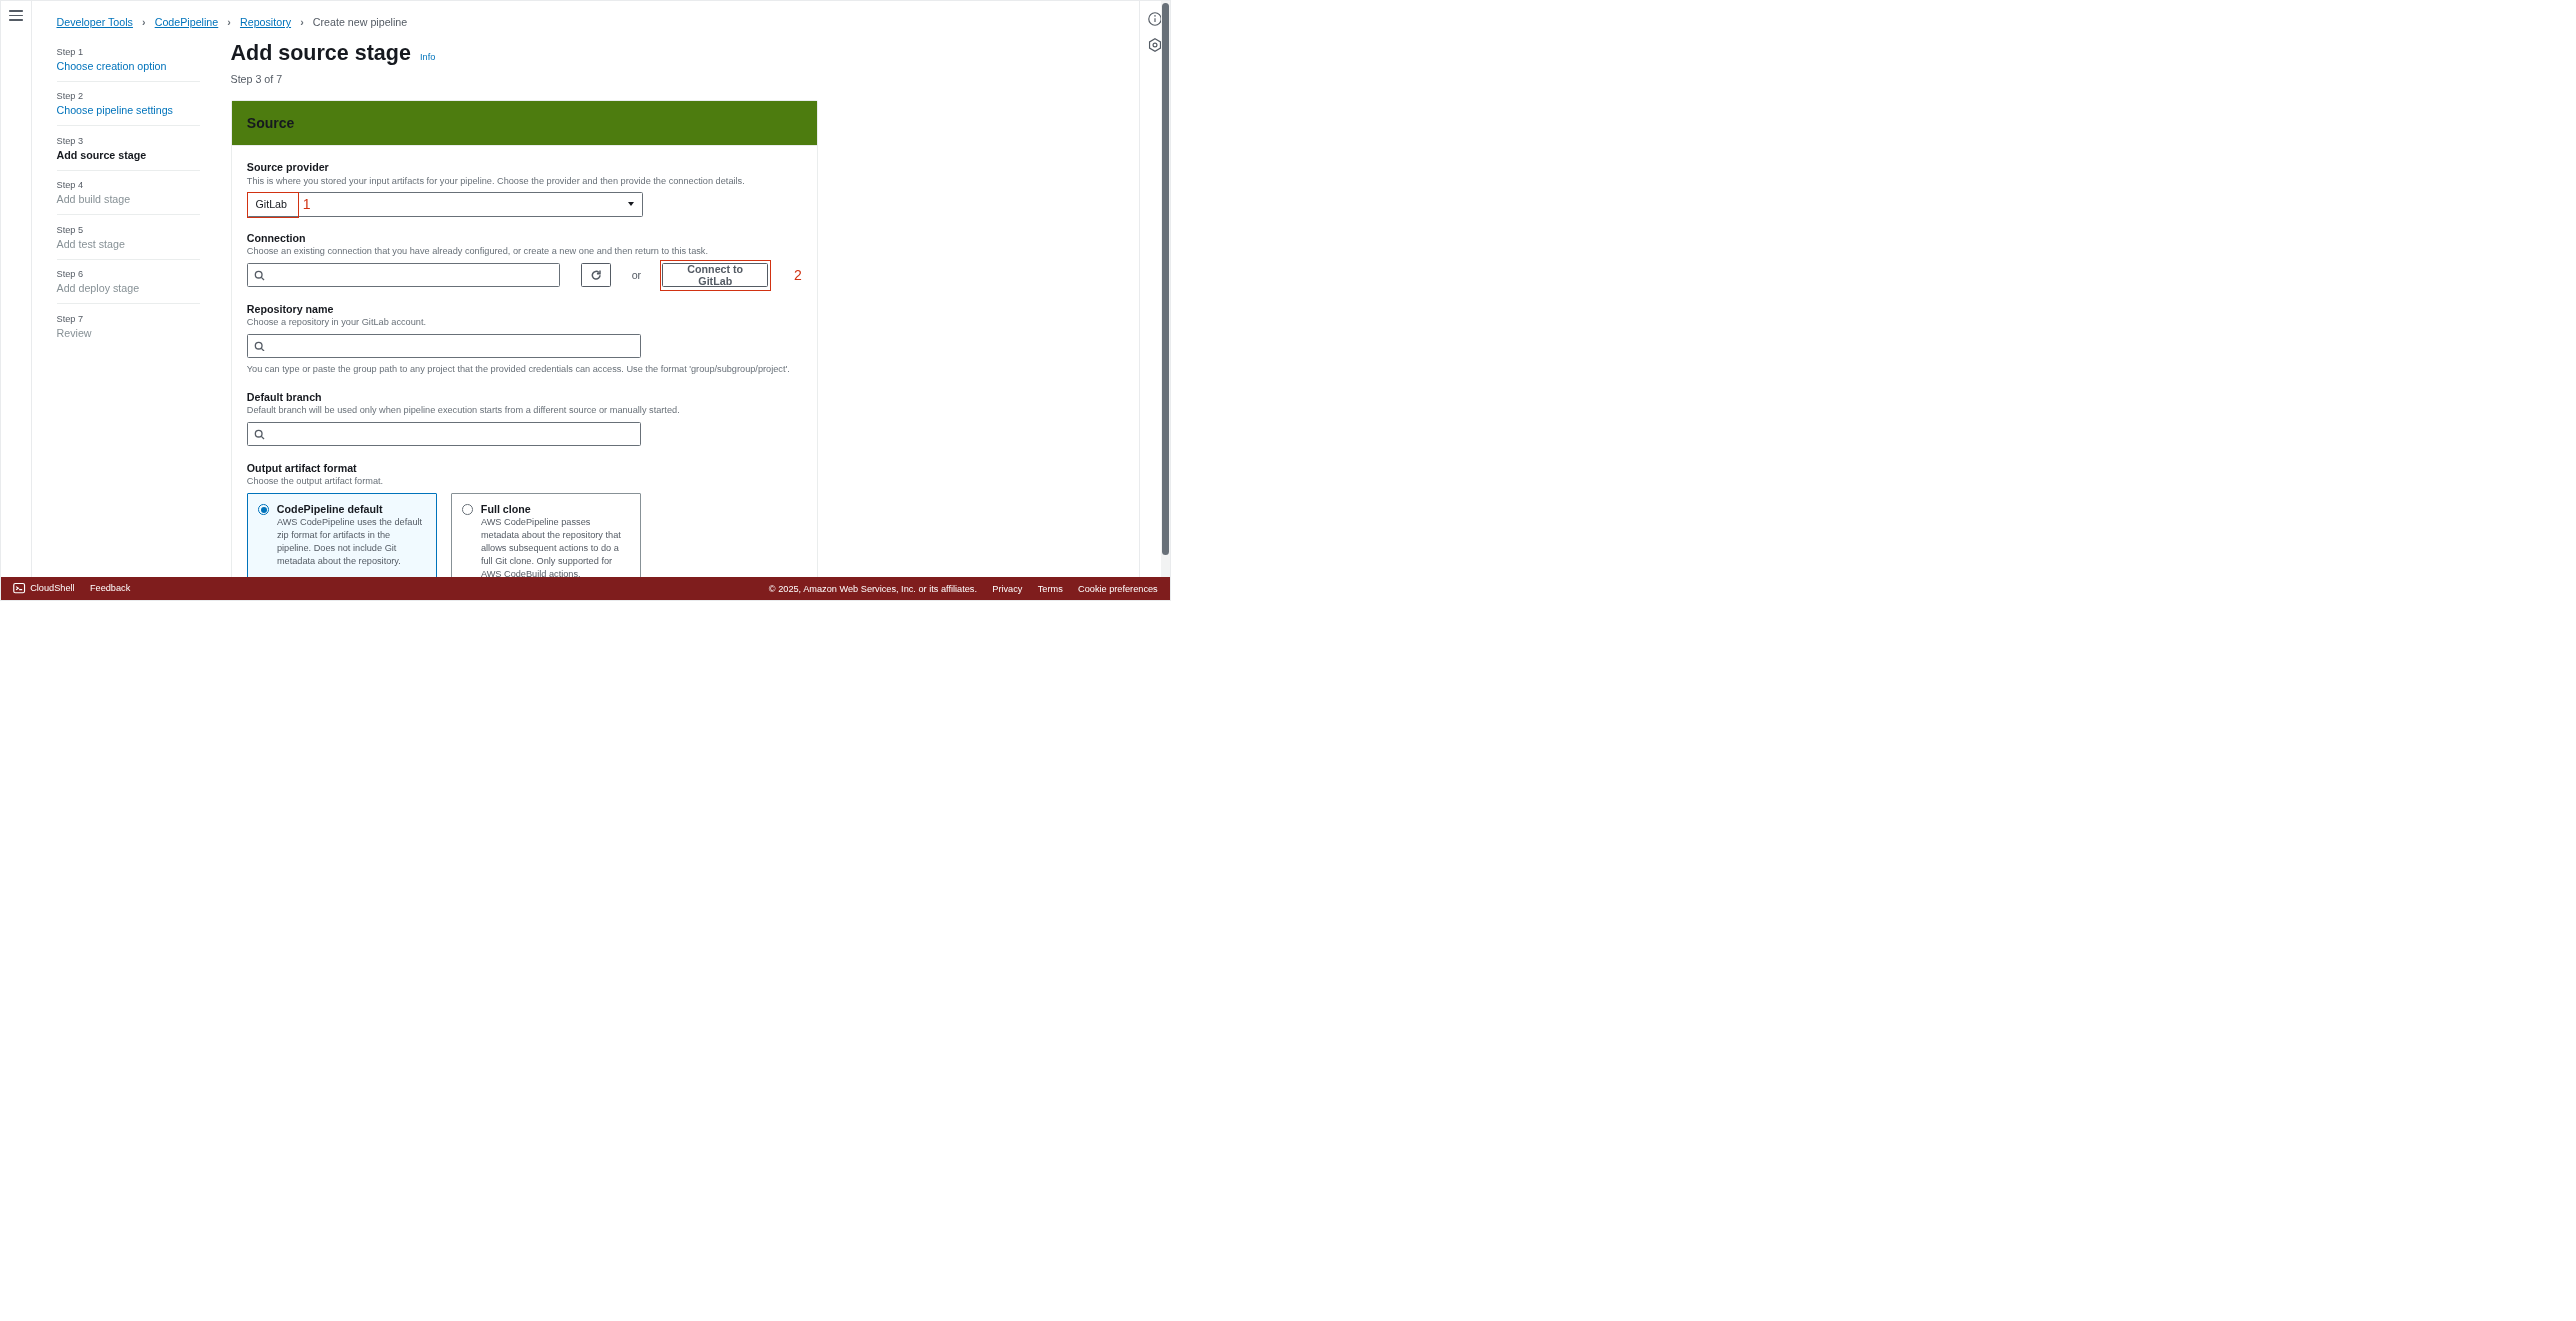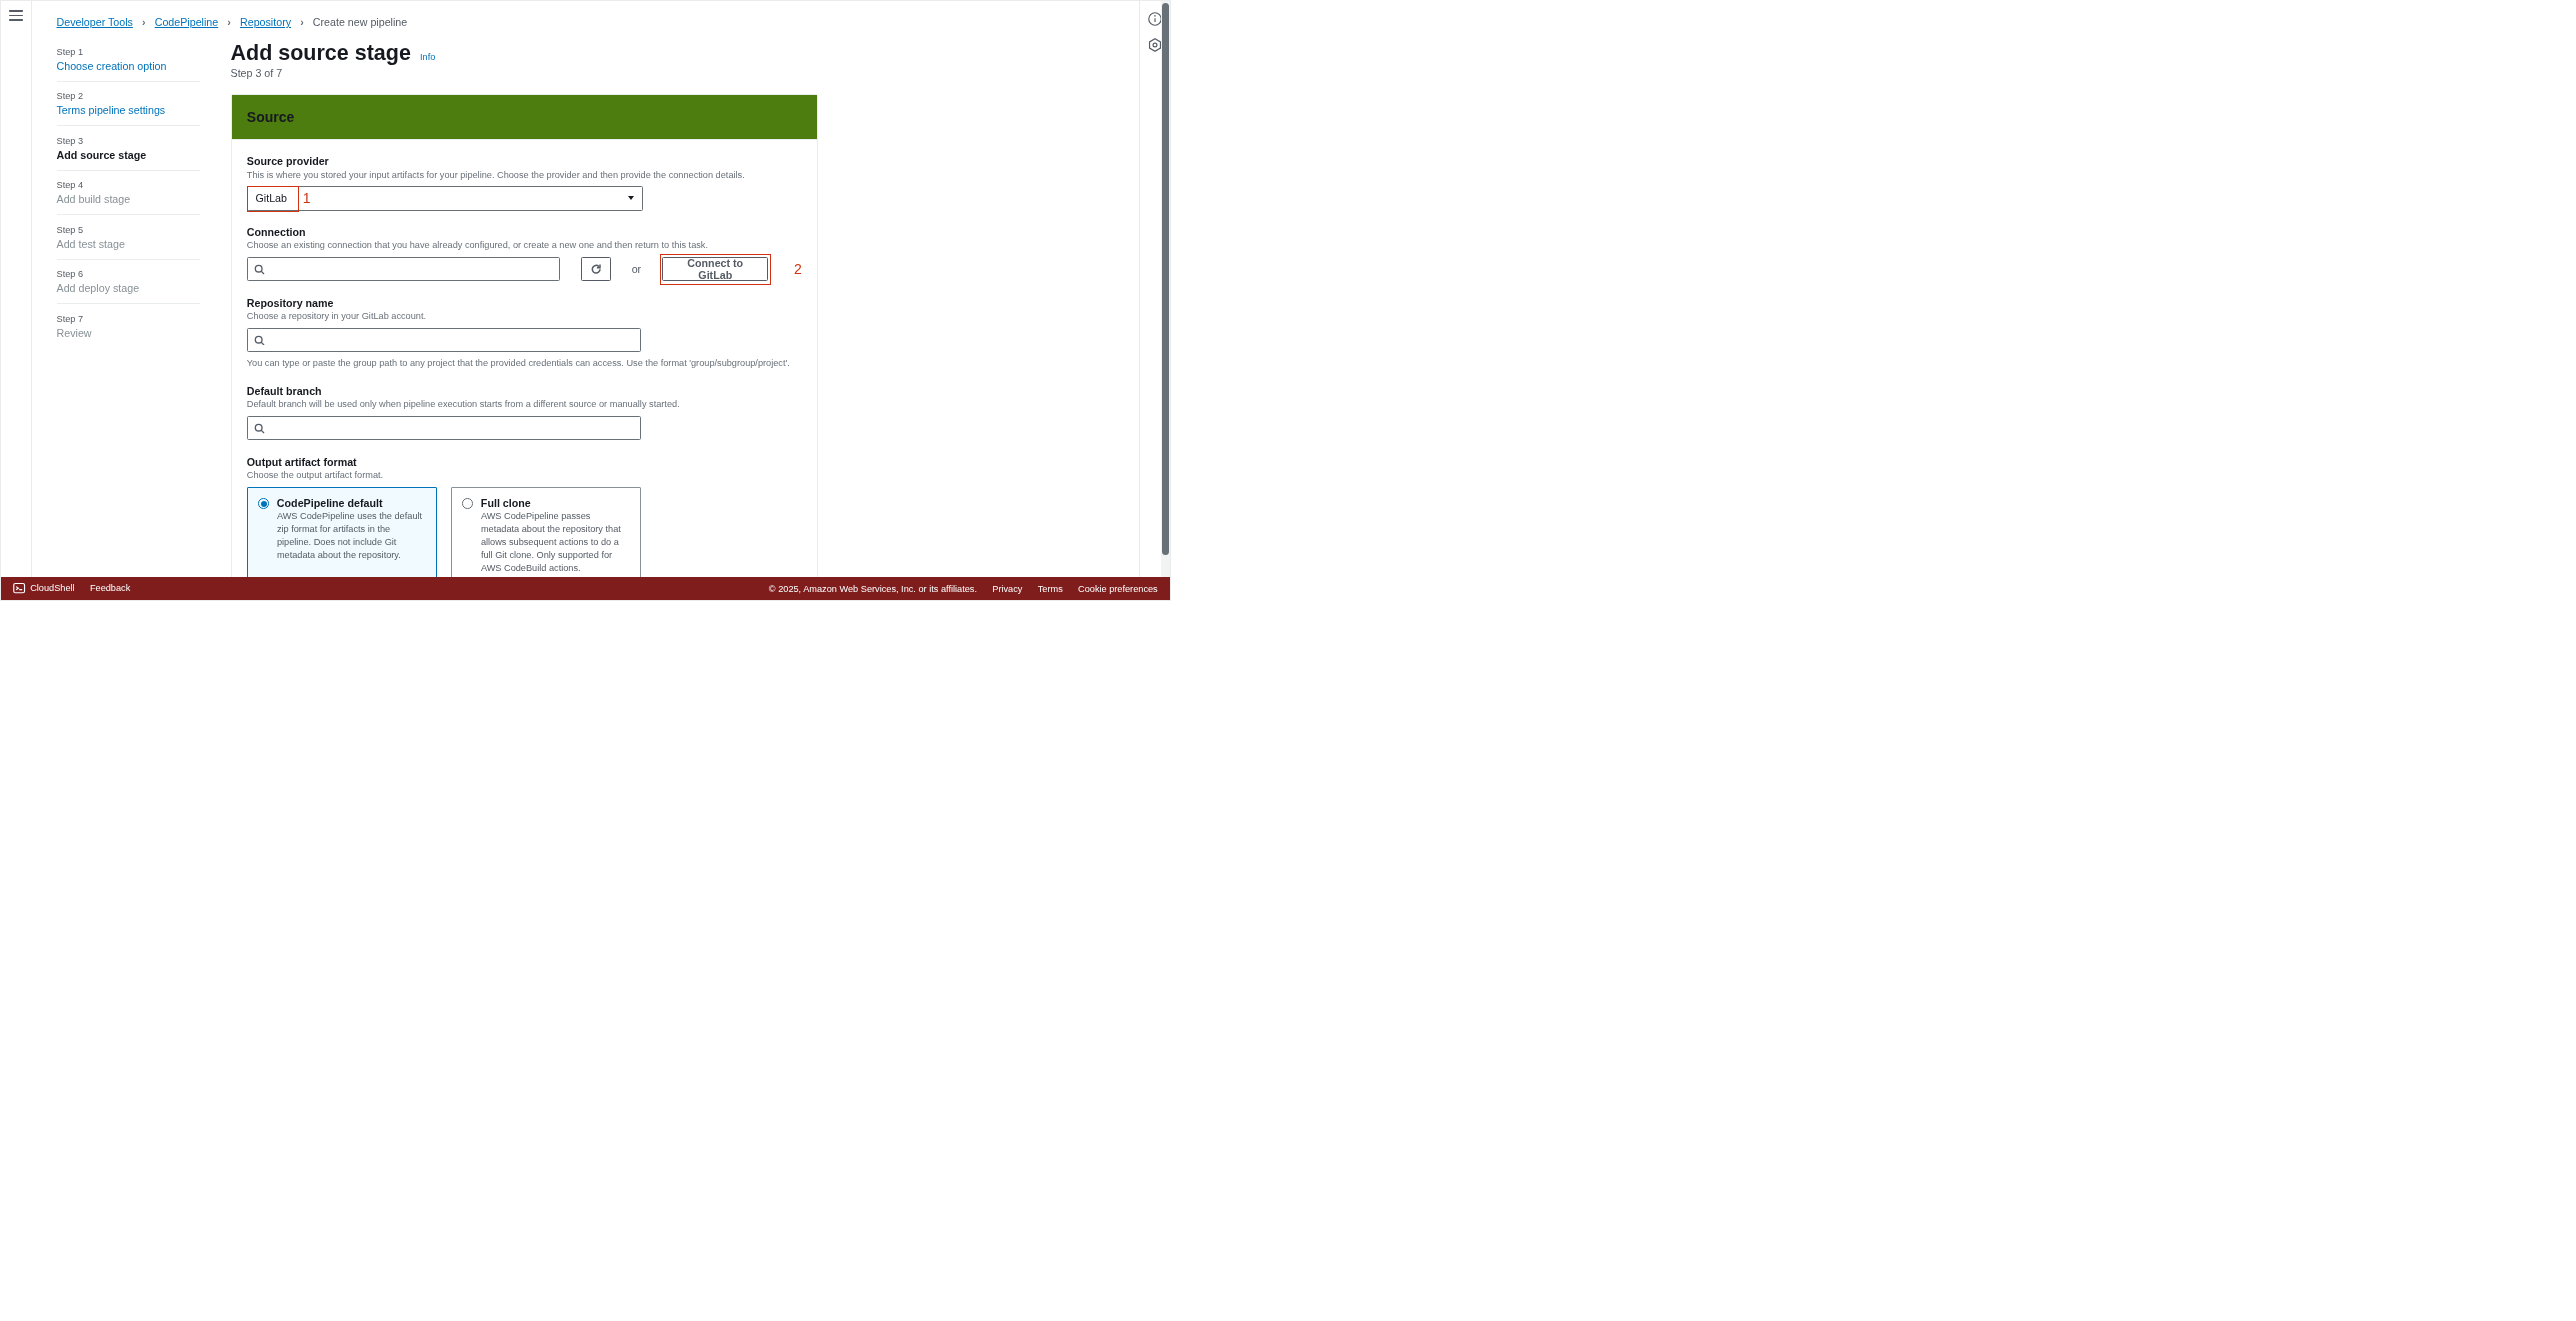--- a/index.html
+++ b/index.html
@@ -125,21 +125,21 @@
     }
     .page-header .info-link {
       color: #0073bb;
       font-size: 9.2px;
       cursor: pointer;
       margin-top: 36px;
     }
     .page-header .subtitle {
       color: #545b64;
       font-size: 10.7px;
-      margin-top: 1px;
+      margin-top: 7px;
     }
     .panel {
       border: 0.8px solid #eaeded;
       border-radius: 1.5px;
       background: #fff;
     }
     .panel-header {
       padding: 14px 15.3px;
       border-bottom: 0.8px solid #eaeded;
       background: #4d7c0f;
@@ -382,21 +382,21 @@
       </div>
 
       <div class="layout">
         <div class="sidebar">
           <div class="step">
             <div class="step-num">Step 1</div>
             <div class="step-title link">Choose creation option</div>
           </div>
           <div class="step">
             <div class="step-num">Step 2</div>
-            <div class="step-title link">Terms pipeline settings</div>
+            <div class="step-title link">Choose pipeline settings</div>
           </div>
           <div class="step">
             <div class="step-num">Step 3</div>
             <div class="step-title active">Add source stage</div>
           </div>
           <div class="step">
             <div class="step-num">Step 4</div>
             <div class="step-title disabled">Add build stage</div>
           </div>
           <div class="step">

